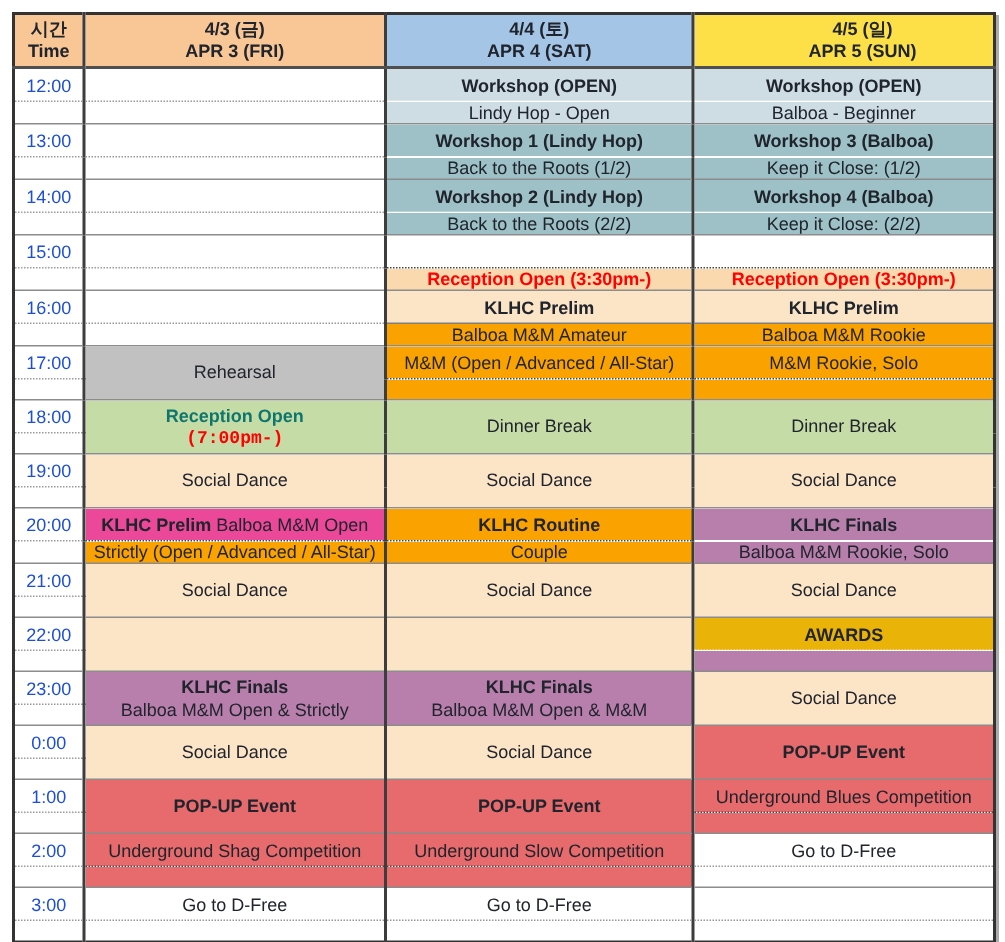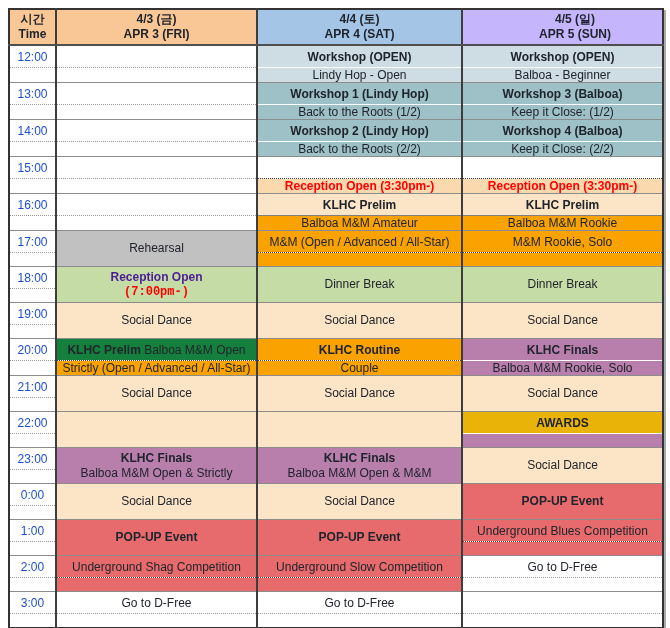--- a/index.html
+++ b/index.html
@@ -47,21 +47,21 @@
           <div>Time</div>
         </th>
         <th class="cl" style="background: rgb(249, 199, 149);">
           <div>4/3 (금)</div>
           <div>APR 3 (FRI)</div>
         </th>
         <th class="cl" style="background: rgb(164, 197, 229);">
           <div>4/4 (토)</div>
           <div>APR 4 (SAT)</div>
         </th>
-        <th class="cl" style="background: #c4b5fd; padding-left: 25px;">
+        <th class="cl" style="background: #fde047; padding-left: 25px;">
           <div>4/5 (일)</div>
           <div>APR 5 (SUN)</div>
         </th>
       </tr>
     </thead>
     <tbody>
         <tr class="hr-top">
           <td class="time-cell">12:00</td>
           <td class="cell top cl div-gray" style="background: rgb(255, 255, 255);"></td>
           <td class="cell top cl div-light" style="background: rgb(206, 220, 228);"><span class="b">Workshop (OPEN)</span></td>
@@ -130,21 +130,21 @@
           <td class="cell top cl div-dark" style="background: rgb(250, 163, 0);"><span>M&amp;M Rookie, Solo</span></td>
         </tr>
         <tr class="hr-bot">
           <td class="time-cell-bot"></td>
           <td class="cell bot cl" style="background: rgb(250, 163, 0);"></td>
           <td class="cell bot cl" style="background: rgb(250, 163, 0);"></td>
         </tr>
         <tr class="hr-top">
           <td class="time-cell">18:00</td>
           <td class="cell full cl" rowspan="2" style="background: rgb(198, 220, 166);">
-            <div class="line b" style="color: #4c1d95;">Reception Open</div>
+            <div class="line b" style="color: #0f766e;">Reception Open</div>
             <div class="line b" style="color: rgb(255, 0, 0); font-family: Liberation Mono, monospace;">(7:00pm-)</div>
           </td>
           <td class="cell full cl" rowspan="2" style="background: rgb(198, 220, 166);">
             <div class="line">Dinner Break</div>
           </td>
           <td class="cell full cl" rowspan="2" style="background: rgb(198, 220, 166);">
             <div class="line">Dinner Break</div>
           </td>
         </tr>
         <tr class="hr-bot">
@@ -160,21 +160,21 @@
           </td>
           <td class="cell full cl" rowspan="2" style="background: rgb(252, 228, 198);">
             <div class="line">Social Dance</div>
           </td>
         </tr>
         <tr class="hr-bot">
           <td class="time-cell-bot"></td>
         </tr>
         <tr class="hr-top">
           <td class="time-cell">20:00</td>
-          <td class="cell top cl div-dark" style="background: #15803d;"><span class="b">KLHC Prelim </span><span>Balboa M&amp;M Open</span></td>
+          <td class="cell top cl div-dark" style="background: #ec4899;"><span class="b">KLHC Prelim </span><span>Balboa M&amp;M Open</span></td>
           <td class="cell top cl div-dark" style="background: rgb(250, 163, 0); text-align: center;"><span class="b">KLHC Routine</span></td>
           <td class="cell top cl div-white" style="background: rgb(185, 127, 172);"><span class="b">KLHC Finals</span></td>
         </tr>
         <tr class="hr-bot">
           <td class="time-cell-bot"></td>
           <td class="cell bot cl" style="background: rgb(250, 163, 0);"><span>Strictly (Open / Advanced / All-Star)</span></td>
           <td class="cell bot cl" style="background: rgb(250, 163, 0);"><span>Couple</span></td>
           <td class="cell bot cl" style="background: rgb(185, 127, 172);"><span>Balboa M&amp;M Rookie, Solo</span></td>
         </tr>
         <tr class="hr-top">

